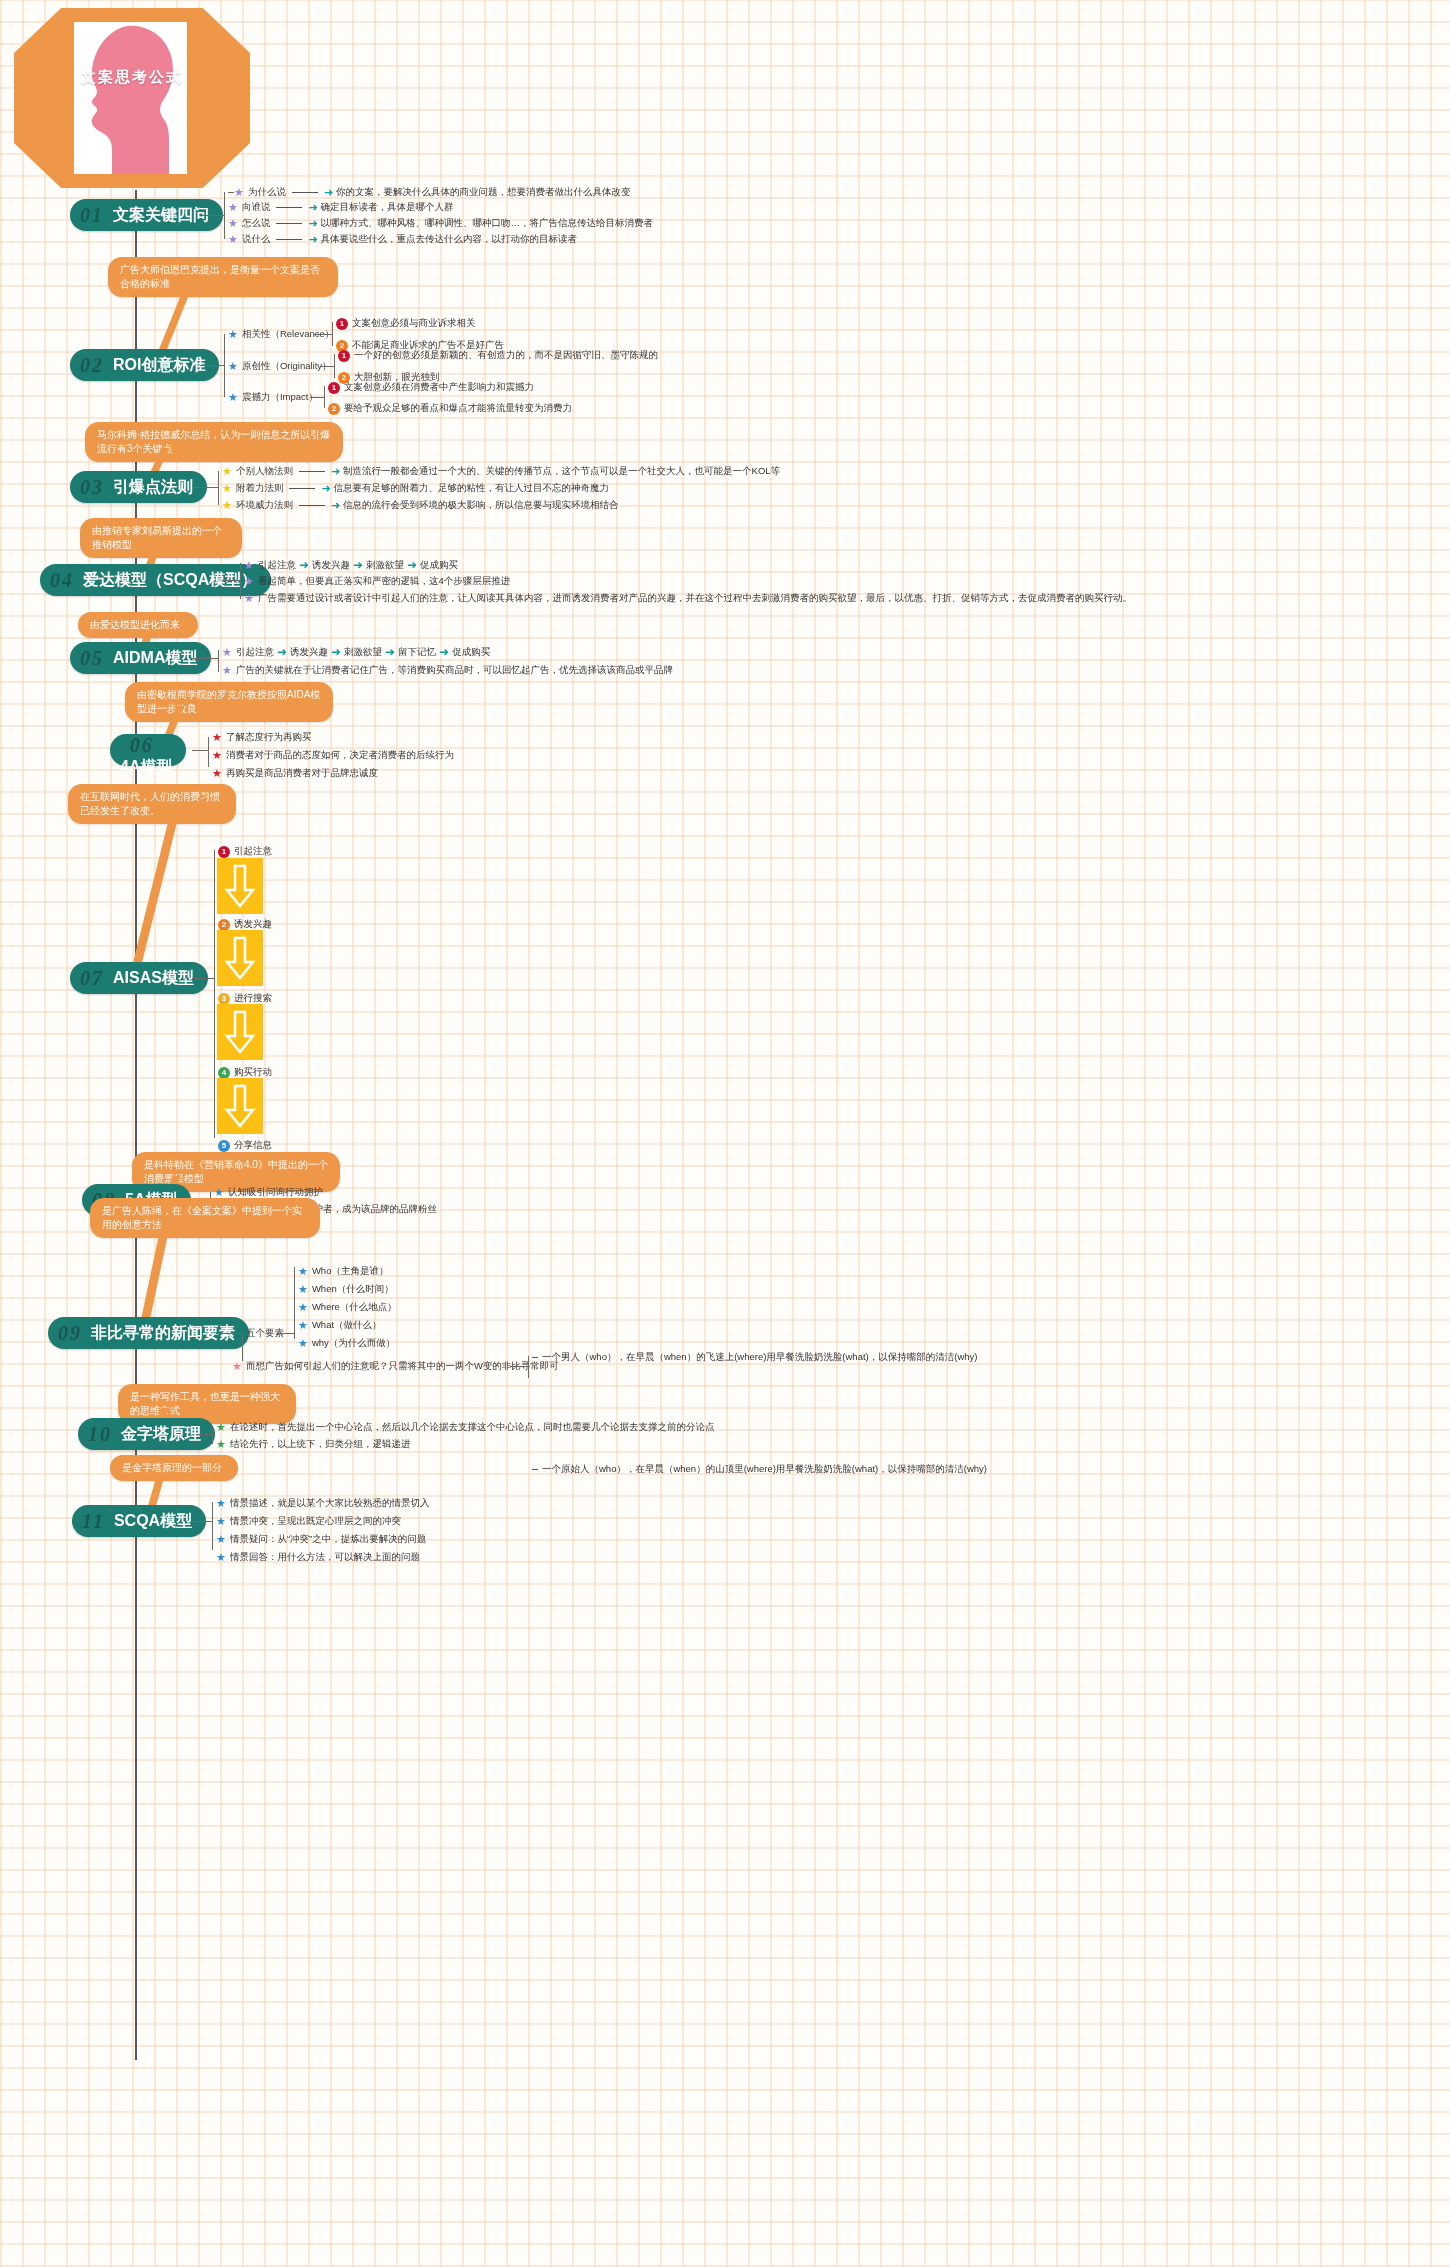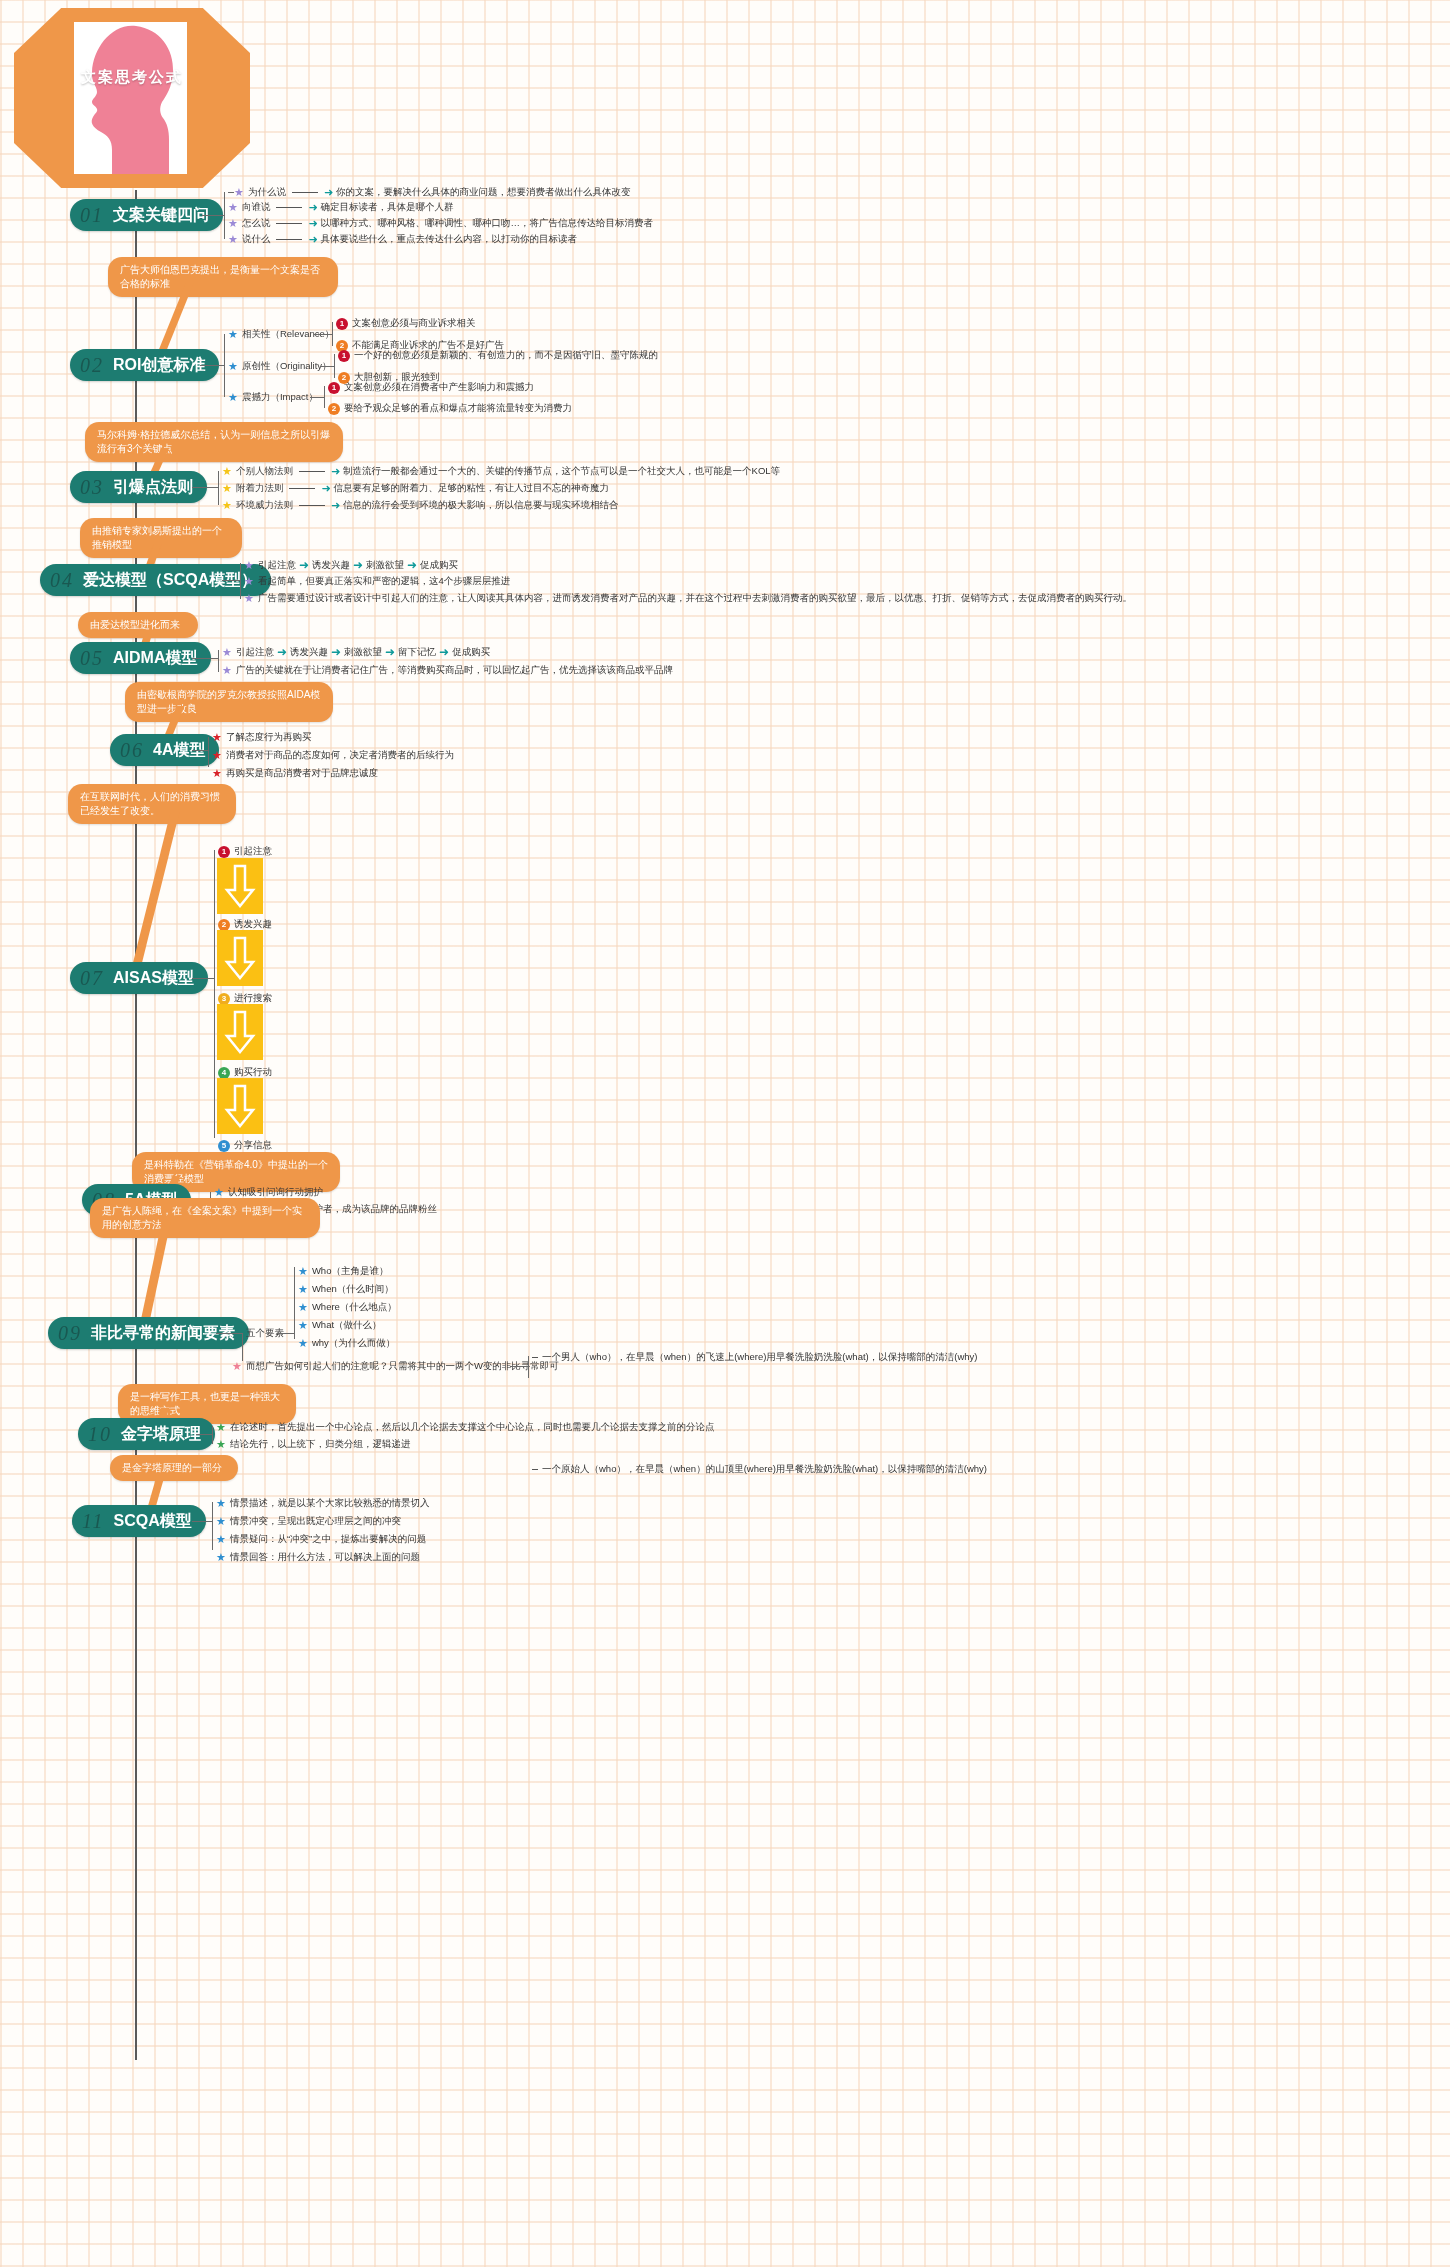--- a/index.html
+++ b/index.html
@@ -30,21 +30,21 @@
   }
 
   
   .node{
     position:absolute;height:32px;border-radius:16px;background:#1d7c71;
     display:flex;align-items:center;box-sizing:border-box;padding:0 14px 0 10px;
     color:#fff;box-shadow:0 1px 2px rgba(0,0,0,.18);
   }
   .node .num{
     font-family:"Liberation Serif","DejaVu Serif",serif;font-size:20px;font-style:italic;
-    color:#19524c;opacity:.85;margin-right:9px;letter-spacing:2px;font-weight:normal;
+    color:#19524c;opacity:.85;margin-right:9px;letter-spacing:2px;font-weight:bold;
   }
   .node .ttl{font-size:16px;font-weight:bold;white-space:nowrap;}
 
   
   .callout{
     position:absolute;background:#ef9749;color:#fff;border-radius:14px;
     font-size:10px;line-height:14px;padding:6px 12px;box-sizing:border-box;
     box-shadow:0 1px 2px rgba(0,0,0,.12);
   }
   .ctail{position:absolute;background:#ef9749;}
@@ -272,21 +272,21 @@
     <span>促成购买</span>
   </div>
   <div class="leaf" style="left:222px;top:664px;">
     <span class="star" style="color:#9b8ad6">★</span>
     <span class="desc">广告的关键就在于让消费者记住广告，等消费购买商品时，可以回忆起广告，优先选择该该商品或平品牌</span>
   </div>
 
   <div class="callout" style="left:125px;top:682px;width:208px;">由密歇根商学院的罗克尔教授按照AIDA模型进一步改良</div>
   <div class="ctail" style="left:170px;top:706px;width:8px;height:32px;transform:skewX(-22deg);"></div>
 
-  <div class="node" style="left:110px;top:734px;">
+  <div class="node" style="left:110px;top:734px;flex-direction:column;">
     <span class="num">06</span>
     <span class="ttl">4A模型</span>
   </div>
   <div class="hline" style="left:192px;top:750px;width:16px;"></div>
   <div class="vline" style="left:208px;top:737px;height:30px;"></div>
 
   <div class="leaf" style="left:212px;top:731px;">
     <span class="star" style="color:#d8232a">★</span>
     <span class="desc">了解态度行为再购买</span>
   </div>

